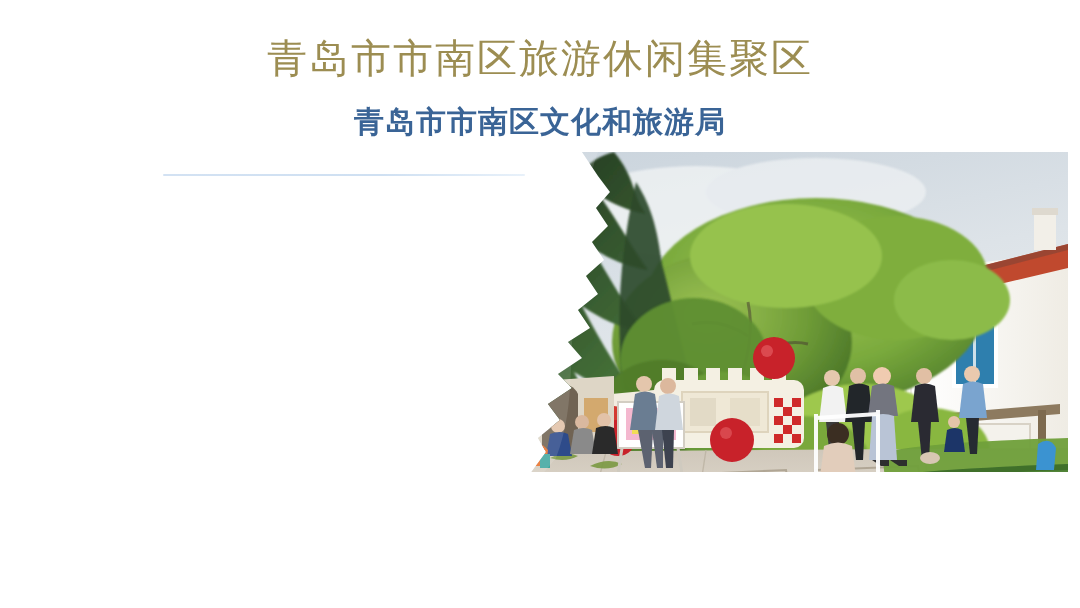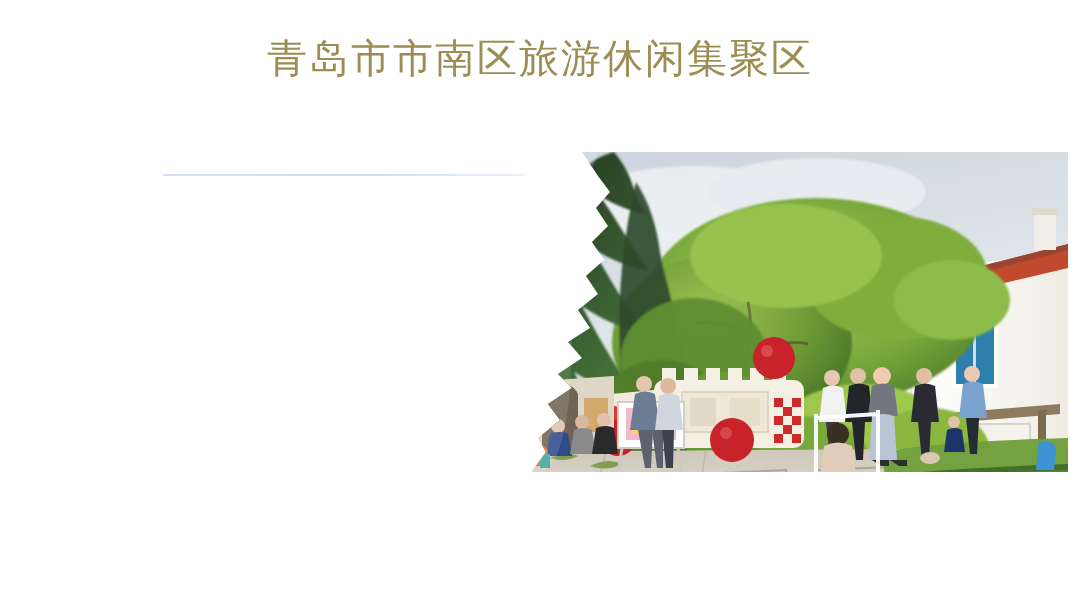--- a/index.html
+++ b/index.html
@@ -95,20 +95,21 @@
   
   .sr { position:absolute; width:1px; height:1px; overflow:hidden; clip:rect(0 0 0 0); }
 </style>
 </head>
 <body>
 
 <div id="page">
 
   <div class="main-title">青岛市市南区旅游休闲集聚区</div>
 
+  <div class="sub-title">青岛市市南区文化和旅游局</div>
 
   <div class="rule rule-top"></div>
 
 
   <div class="rule rule-bottom"></div>
 
   <div class="photo-wrap">
     <svg class="photo-svg" viewBox="0 0 582 390" preserveAspectRatio="none">
       <defs>
 

